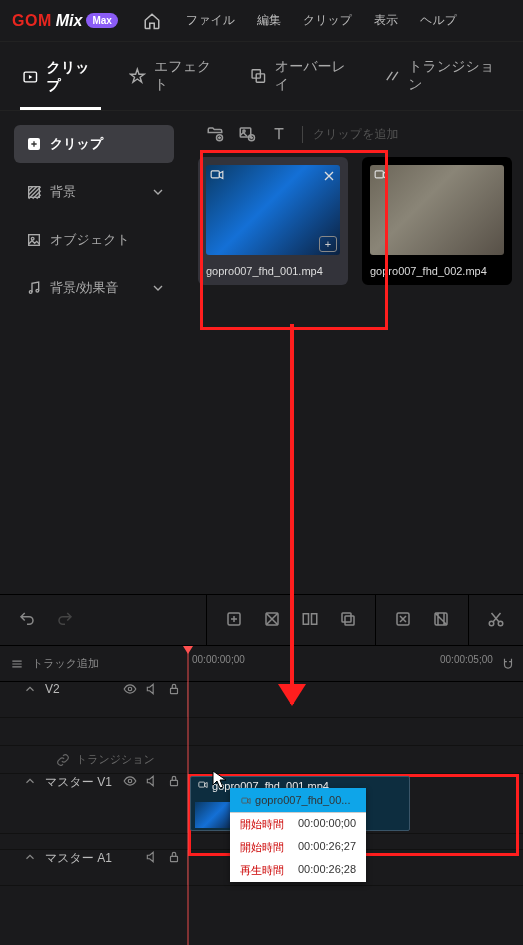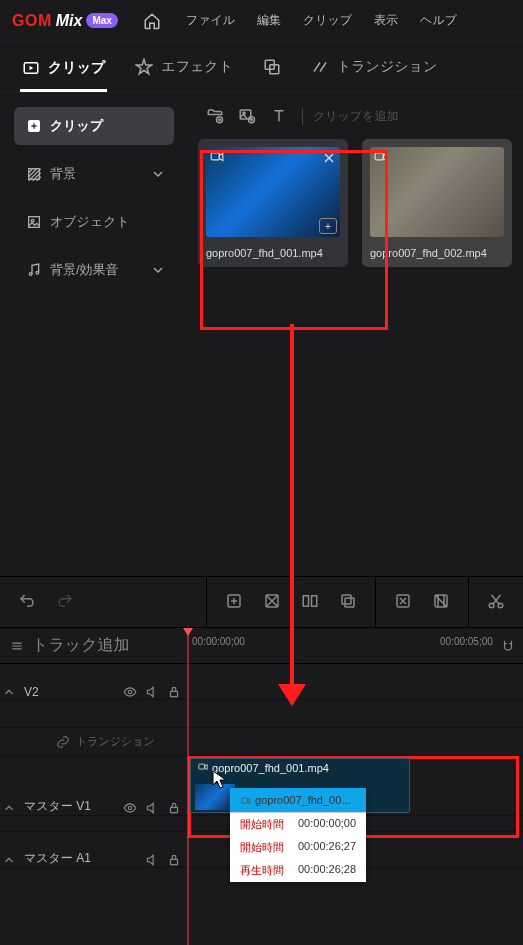--- a/index.html
+++ b/index.html
@@ -23,48 +23,48 @@
     .sidebar{width:188px;padding:14px 14px;display:flex;flex-direction:column;gap:10px}
     .side-btn{display:flex;align-items:center;gap:8px;padding:10px 12px;border-radius:6px;color:#aaa;cursor:pointer;position:relative}
     .side-btn.active{background:#3d3d42;color:#fff;font-weight:bold}
     .side-btn svg{width:16px;height:16px;fill:none;stroke:currentColor;stroke-width:2}
     .chev{position:absolute;right:8px}
     .clips-area{flex:1;padding:14px 10px 0 10px;position:relative}
     .clips-toolbar{display:flex;align-items:center;gap:14px;color:#888;margin-bottom:14px;padding-left:8px}
     .clips-toolbar svg{width:18px;height:18px;fill:none;stroke:#999;stroke-width:2}
     .clip-placeholder{color:#555;font-size:12px;border-left:1px solid #444;padding-left:10px}
     .thumbs{display:flex;gap:14px}
-    .thumb-card{width:150px;background:#404040;border-radius:6px;padding:8px;position:relative}
+    .thumb-card{width:150px;background:#000000;border-radius:6px;padding:8px;position:relative}
     .thumb-card.sel{background:#33333a;}
     .thumb-img{width:100%;height:90px;background:linear-gradient(135deg,#0a3a66 0%,#1470d6 45%,#0b2140 100%);border-radius:3px;position:relative}
     .thumb-img.fish{background:linear-gradient(135deg,#6b6558 0%,#8a8577 40%,#575047 100%)}
     .corner-ico{position:absolute;top:3px;left:3px}
     .corner-close{position:absolute;top:3px;right:3px;cursor:pointer}
     .corner-add{position:absolute;bottom:3px;right:3px;border:1px solid #888;border-radius:3px;width:18px;height:16px;display:flex;align-items:center;justify-content:center;font-size:11px;color:#ccc}
     .thumb-label{font-size:11px;color:#ddd;margin-top:10px;white-space:nowrap;overflow:hidden;text-overflow:ellipsis}
     .red-box1{position:absolute;border:3px solid #ff1e1e;left:200px;top:150px;width:188px;height:180px;pointer-events:none}
     .tl-toolbar{display:flex;align-items:center;height:52px;border-top:1px solid #000;border-bottom:1px solid #000}
     .tl-group{display:flex;align-items:center;gap:20px;padding:0 18px;height:100%}
     .tl-group+.tl-group{border-left:1px solid #000}
     .tl-group svg{width:18px;height:18px;fill:none;stroke:#888;stroke-width:2}
     .tl-group .disabled svg{stroke:#444}
     
     .ruler-row{display:flex;align-items:center;height:36px;border-bottom:1px solid #000;position:relative}
-    .ruler-left{width:188px;display:flex;align-items:center;gap:8px;padding:0 10px;color:#888;font-size:16px}
+    .ruler-left{width:188px;display:flex;align-items:center;gap:8px;padding:0 10px;color:#888;font-size:11px}
     .ruler-left svg{width:14px;height:14px;fill:none;stroke:#888;stroke-width:2}
     .ruler-ticks{flex:1;position:relative;height:100%}
     .tick-label{position:absolute;top:8px;font-size:10px;color:#888}
     .playhead{position:absolute;left:188px;top:0;bottom:0;width:0;z-index:5;pointer-events:none}
     .playhead::before{content:'';position:absolute;top:0;left:-5px;width:0;height:0;border-left:5px solid transparent;border-right:5px solid transparent;border-top:8px solid #ff5050}
     .playhead::after{content:'';position:absolute;top:0;bottom:-400px;left:-1px;width:2px;background:#ff5050;opacity:.45}
     .timeline{position:relative}
     
     .track-row{display:flex;height:36px;border-bottom:1px solid #111;align-items:center}
     .track-row.tall{height:60px}
-    .track-head{width:188px;display:flex;align-items:flex-end;gap:8px;padding:0 2px;color:#bbb;font-size:12px;border-right:1px solid #2a2a2a;height:100%;position:relative}
+    .track-head{width:188px;display:flex;align-items:flex-start;gap:8px;padding:0 23px;color:#bbb;font-size:12px;border-right:1px solid #2a2a2a;height:100%;position:relative}
     .track-head svg{width:14px;height:14px;fill:none;stroke:#888;stroke-width:2}
     .track-head .right-icons{position:absolute;right:6px;display:flex;gap:8px}
     .track-body{flex:1;height:100%;position:relative}
     .transition-row{display:flex;height:28px;align-items:center;border-bottom:1px solid #111}
     .transition-row .lbl{color:#666;font-size:11px;padding-left:56px;display:flex;gap:6px;align-items:center}
     .clip-block{position:absolute;left:2px;top:2px;bottom:2px;width:220px;background:#0d2d3f;border:1px solid #3a5568;border-radius:2px;padding:3px 6px;color:#eee;font-size:11px;overflow:hidden}
     .clip-block .mini{position:absolute;left:4px;bottom:2px;width:40px;height:26px;background:linear-gradient(135deg,#0a3a66,#1470d6,#0b2140)}
     .red-box2{position:absolute;border:3px solid #ff1e1e;left:188px;top:0;right:4px;height:82px;pointer-events:none}
     
     .tooltip{position:absolute;left:230px;top:788px;background:#fff;color:#333;font-size:11px;box-shadow:0 2px 6px rgba(0,0,0,.4);z-index:20}
@@ -112,20 +112,21 @@
     <svg viewBox="0 0 24 24">
         <path d="M12 2l2.4 7.4H22l-6 4.4 2.3 7.2-6.3-4.6-6.3 4.6L8 13.8 2 9.4h7.6z"></path>
       </svg>
     <span>エフェクト</span>
   </div>
   <div class="tab">
     <svg viewBox="0 0 24 24">
         <rect x="3" y="3" width="12" height="12" rx="1"></rect>
         <rect x="9" y="9" width="12" height="12" rx="1"></rect>
       </svg>
+    <span>オーバーレイ</span>
   </div>
   <div class="tab">
     <svg viewBox="0 0 24 24">
         <path d="M4 18l8-12M12 18l8-12"></path>
       </svg>
     <span>トランジション</span>
   </div>
 </div>
 
 <div class="content">

